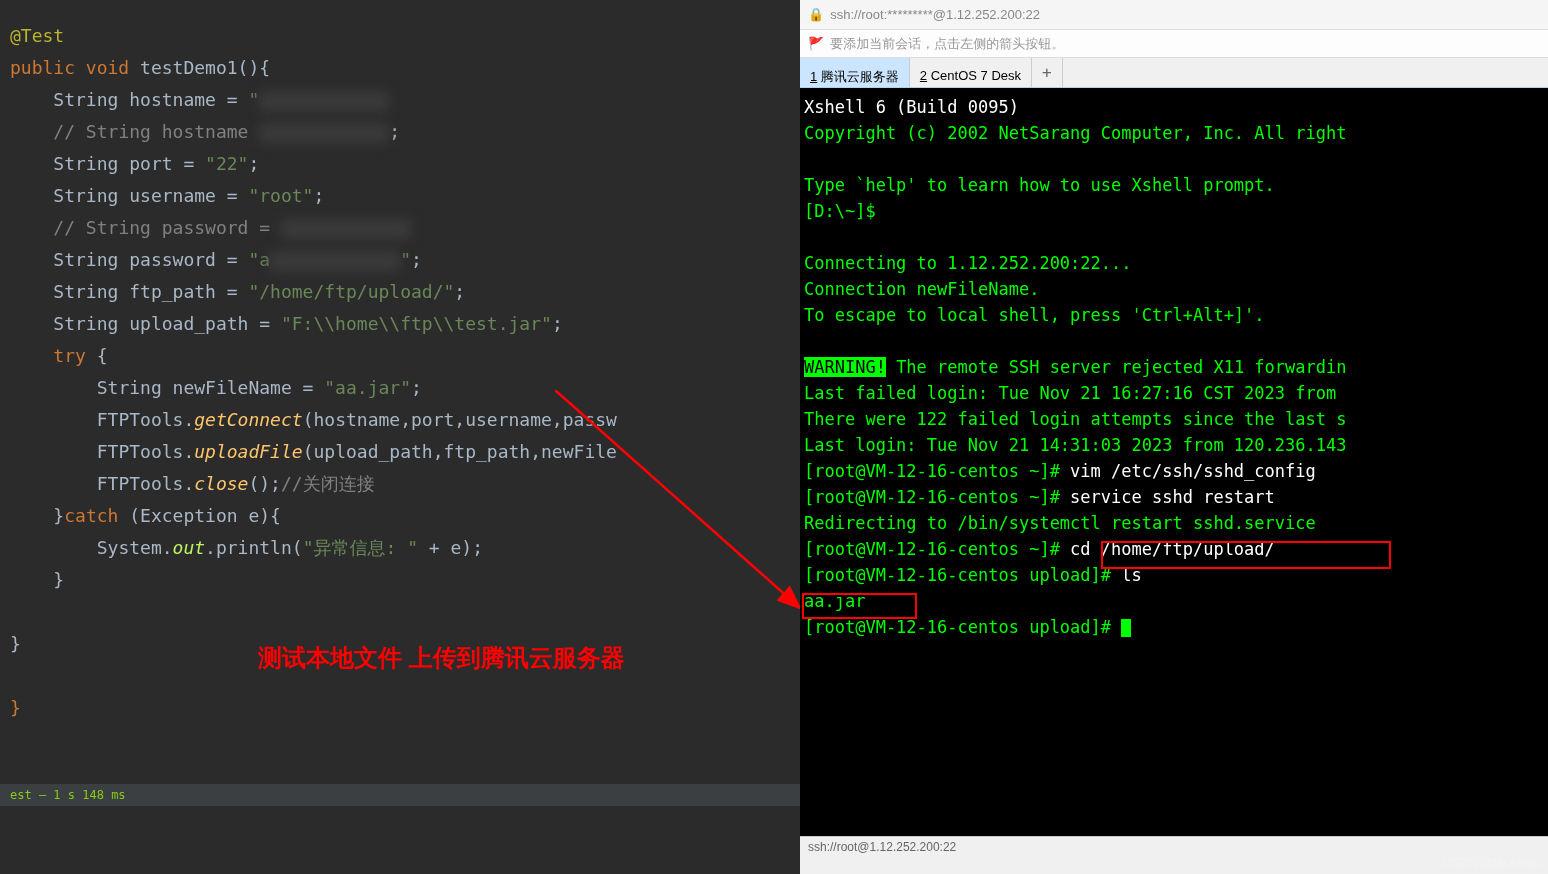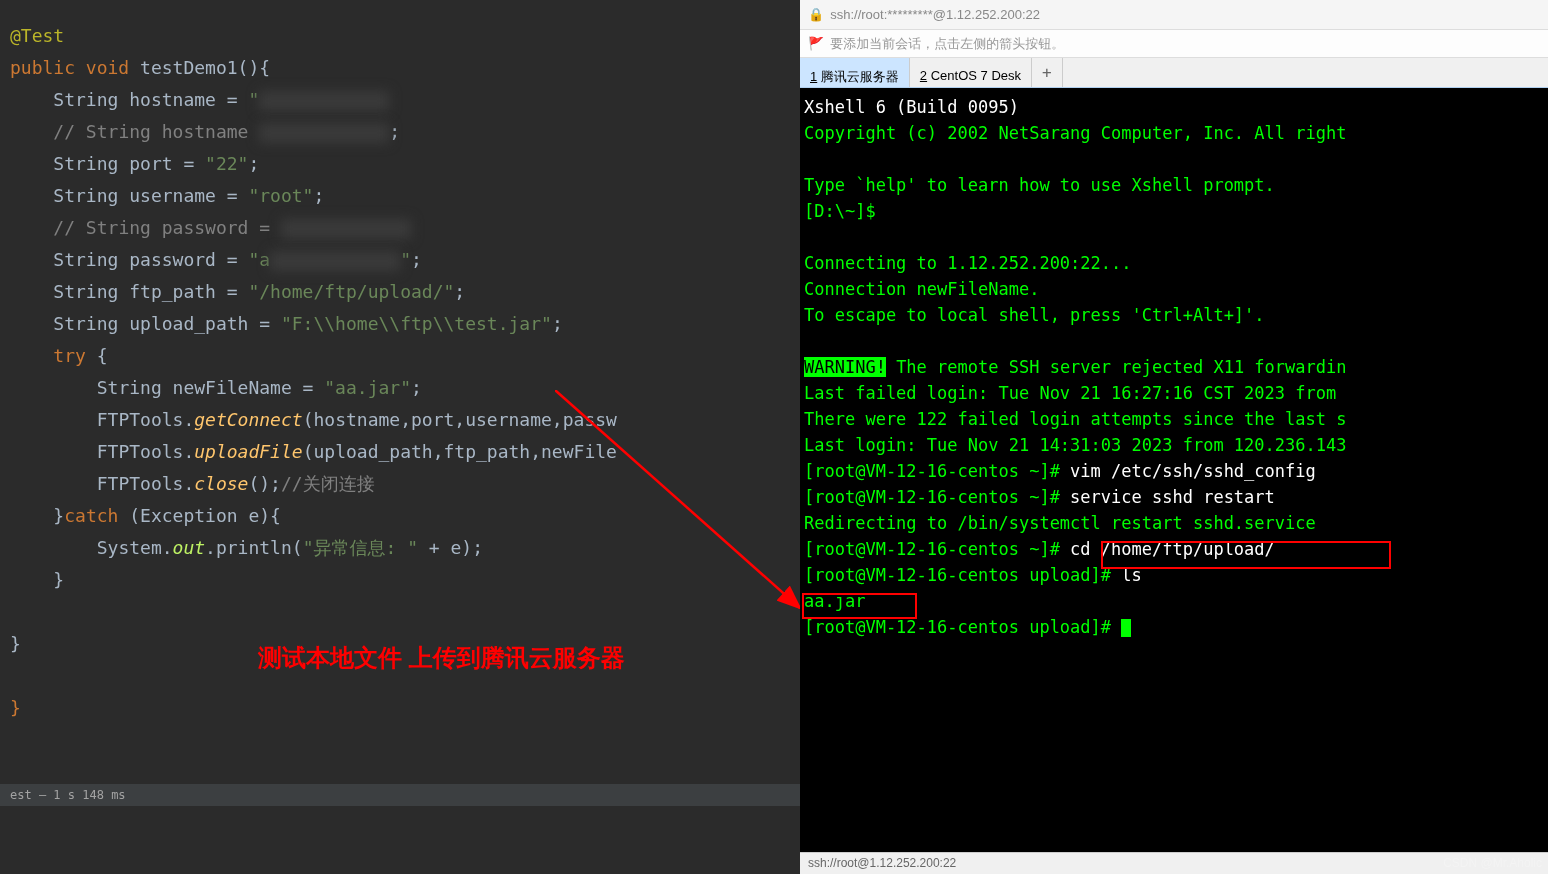--- a/index.html
+++ b/index.html
@@ -58,21 +58,21 @@
   height: 230px;
   pointer-events: none;
 }
 .status-bar {
   position: absolute;
   bottom: 68px;
   left: 0;
   right: 0;
   padding: 4px 10px;
   background: #3c3f41;
-  color: #a3a3a3;
+  color: #84cc16;
   font-size: 12px;
 }
 .right-panel {
   width: 748px;
   height: 100%;
   display: flex;
   flex-direction: column;
   background: #fff;
 }
 .address-bar {
@@ -167,21 +167,21 @@
 .red-box2 {
   position: absolute;
   border: 2px solid #ff0000;
   left: 2px;
   top: 505px;
   width: 115px;
   height: 26px;
   pointer-events: none;
 }
 .term-status {
-  height: 22px;
+  height: 38px;
   background: #f0f0f0;
   color: #666;
   font-size: 12px;
   padding: 3px 8px;
   font-family: Arial, sans-serif;
   border-top: 1px solid #ccc;
 }
 .watermark {
   position: absolute;
   bottom: 4px;

